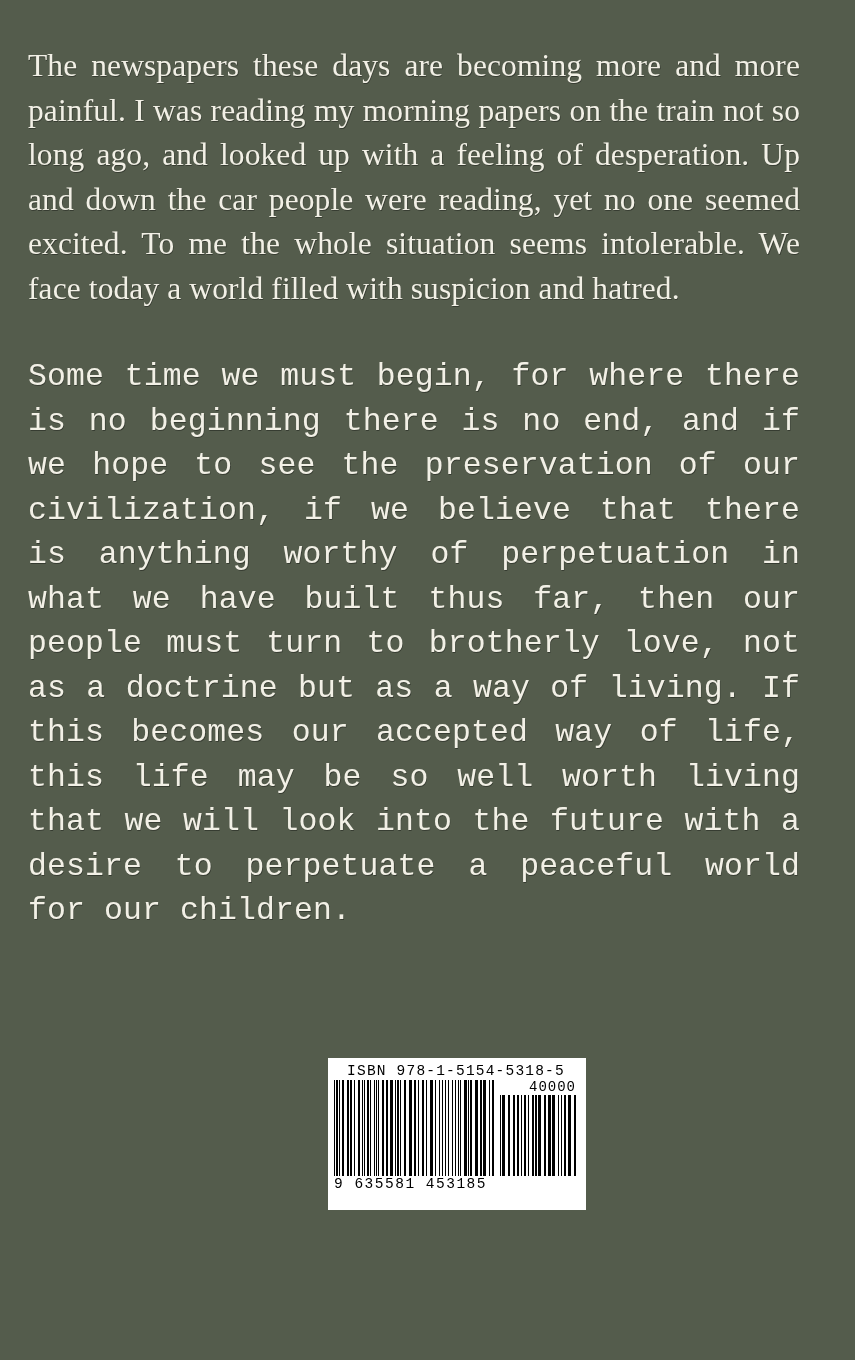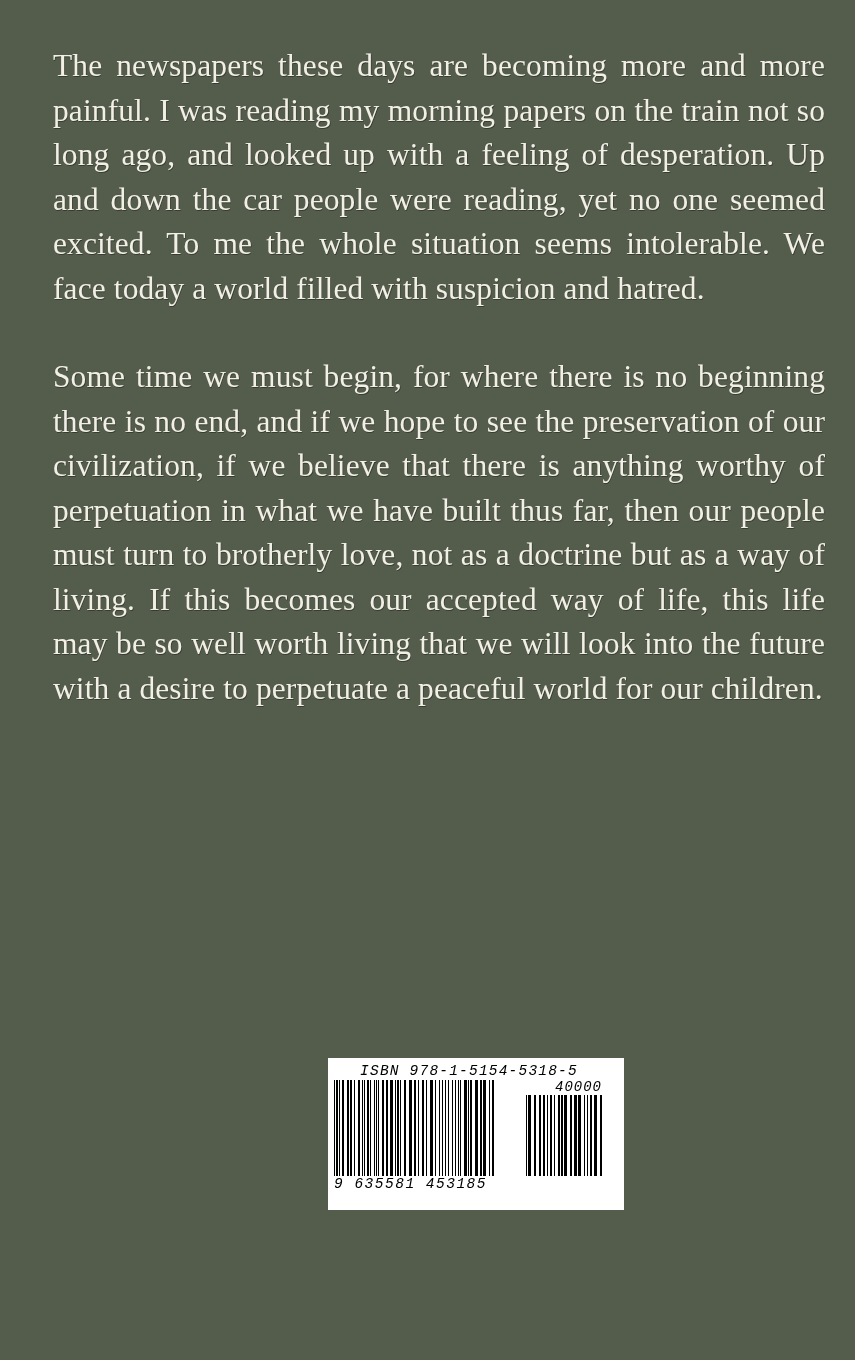--- a/index.html
+++ b/index.html
@@ -15,49 +15,49 @@
   }
   .page {
     position: relative;
     width: 855px;
     height: 1360px;
     background: #545c4c;
     box-sizing: border-box;
   }
   .blurb {
     position: absolute;
-    left: 53px;
+    left: 28px;
     top: 44px;
     width: 772px;
   }
   .blurb p {
     margin: 0 0 44px 0;
     color: #f2f0e6;
     font-family: "Liberation Serif", serif;
     font-size: 31.5px;
     line-height: 44.5px;
     text-align: justify;
     text-justify: inter-word;
     letter-spacing: 0.1px;
     text-shadow: 0.6px 0.6px 0px rgba(0,0,0,0.35);
   }
   .blurb p:last-child {
     margin-bottom: 0;
+    font-family: Liberation Mono, monospace;
   }
   
   .barcode-area {
     position: absolute;
     left: 328px;
     top: 1058px;
-    width: 296px;
+    width: 258px;
     height: 152px;
     background: #ffffff;
     box-sizing: border-box;
-    padding: 5px 20px 4px 6px;
-    font-style: italic;
+    padding: 5px 8px 4px 6px;
   }
   .isbn-text {
     font-family: "Liberation Mono", monospace;
     font-size: 14.5px;
     letter-spacing: 1.2px;
     color: #000;
     text-align: center;
     line-height: 16px;
     height: 16px;
     white-space: nowrap;

